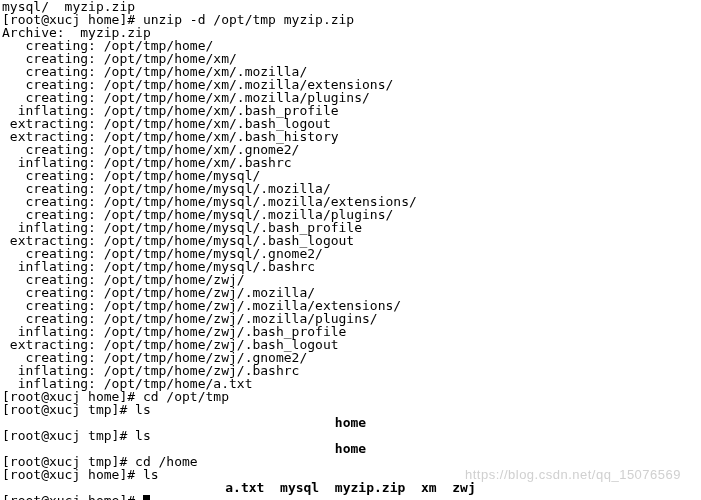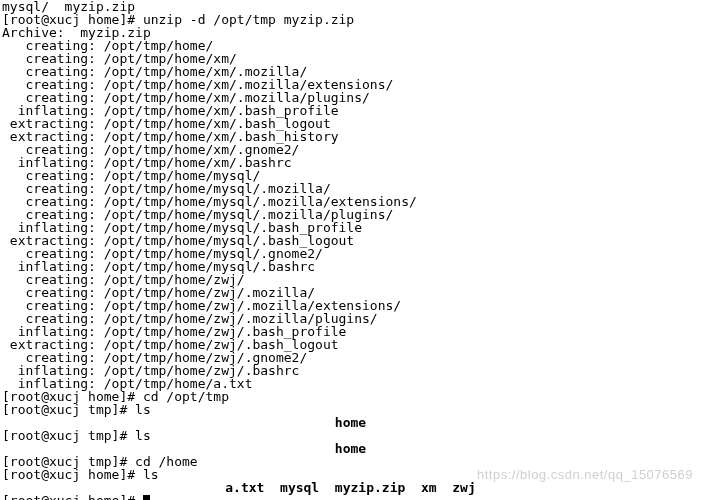--- a/index.html
+++ b/index.html
@@ -21,21 +21,21 @@
   .bold { font-weight: bold; text-align: center; }
   .cursor {
     display: inline-block;
     width: 7px;
     height: 13px;
     background: #000000;
     vertical-align: text-bottom;
   }
   .watermark {
     position: absolute;
-    right: 8px;
+    right: 20px;
     top: 468px;
     color: #d0d0d0;
     font-family: Arial, Helvetica, sans-serif;
     font-size: 13px;
     letter-spacing: 0.5px;
     pointer-events: none;
     user-select: none;
   }
 </style>
 </head>

